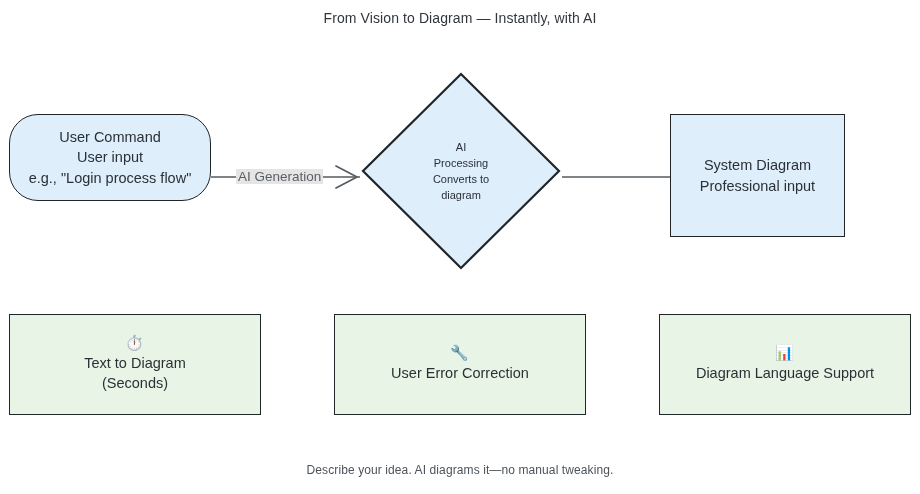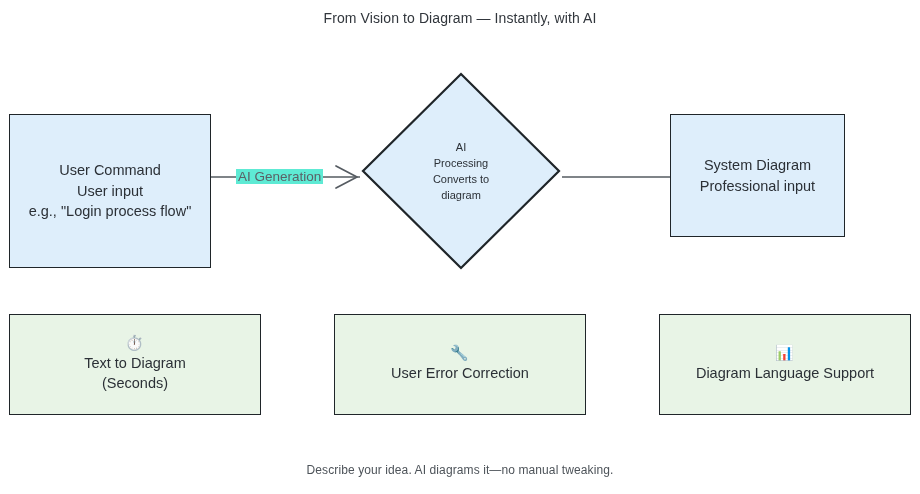--- a/index.html
+++ b/index.html
@@ -111,21 +111,21 @@
     position: absolute;
     inset: 0;
     width: 920px;
     height: 494px;
     pointer-events: none;
   }
   .edge-label {
     position: absolute;
     font-size: 13.5px;
     color: #5b6066;
-    background: #5eead4;
+    background: #e5e5e5;
     white-space: nowrap;
     padding: 0 2px;
   }
 </style>
 </head>
 <body>
 
 <div id="stage">
 
   <div class="title">From Vision to Diagram — Instantly, with AI</div>
@@ -138,21 +138,21 @@
     </g>
 
     <g>
       <line x1="562" y1="177" x2="710" y2="177" stroke="#555b61" stroke-width="1.7" fill="none"></line>
       <polyline points="686,166 707,177 686,188" fill="none" stroke="#555b61" stroke-width="1.7" stroke-linecap="round" stroke-linejoin="round"></polyline>
     </g>
   </svg>
 
   <div class="edge-label" style="left:236px; top:169px;">AI Generation</div>
 
-  <div class="node node-process" style="left:9px; top:114px; width:202px; height:154px;">
+  <div class="node node-process" style="left:9px; top:114px; width:202px; height:87px;border-radius:29px;">
     <span class="line">User Command</span>
     <span class="line">User input</span>
     <span class="line">e.g., "Login process flow"</span>
   </div>
 
   <div class="node-decision" style="left:361px; top:72px; width:200px; height:198px;">
     <svg class="diamond-shape" viewBox="0 0 200 198" preserveAspectRatio="none" xmlns="http://www.w3.org/2000/svg">
       <polygon points="100,2 198,99 100,196 2,99" fill="#deeefb" stroke="#1f2529" stroke-width="2.2" stroke-linejoin="miter"></polygon>
     </svg>
     <div class="diamond-label">

